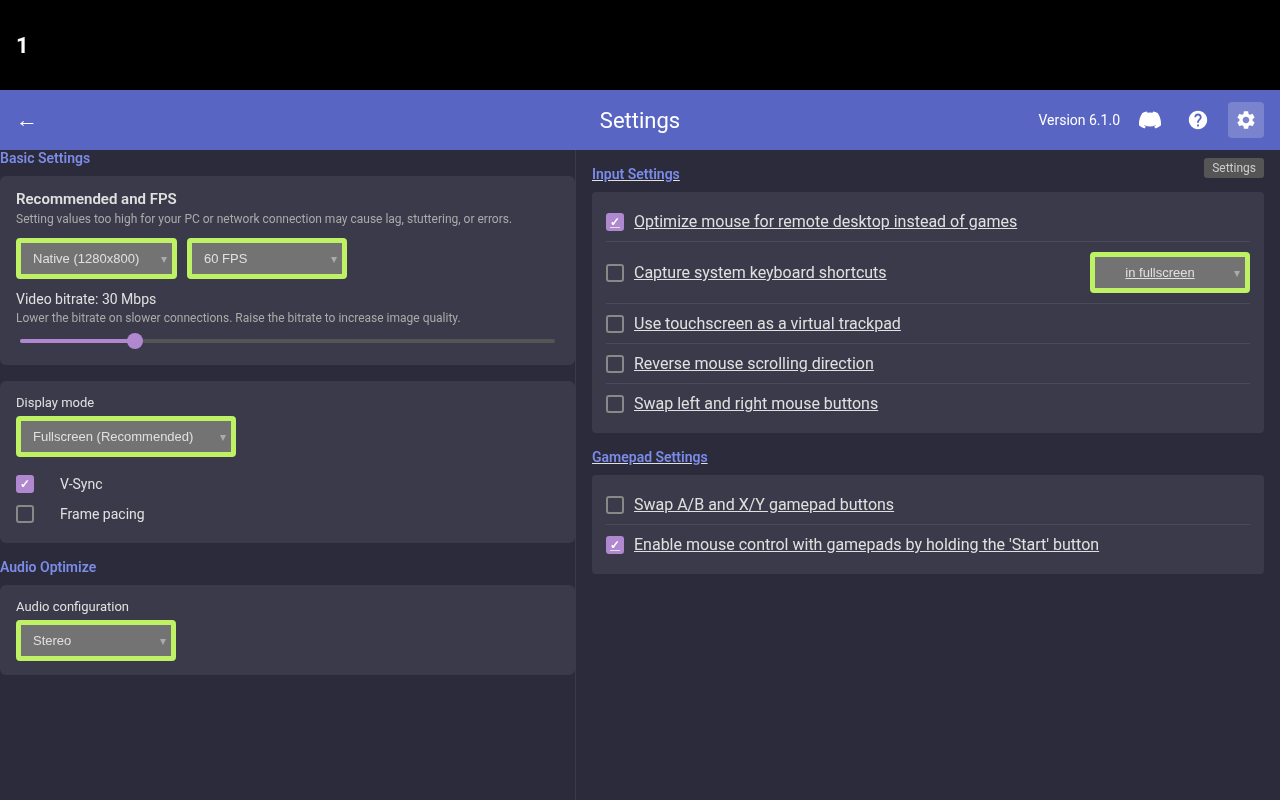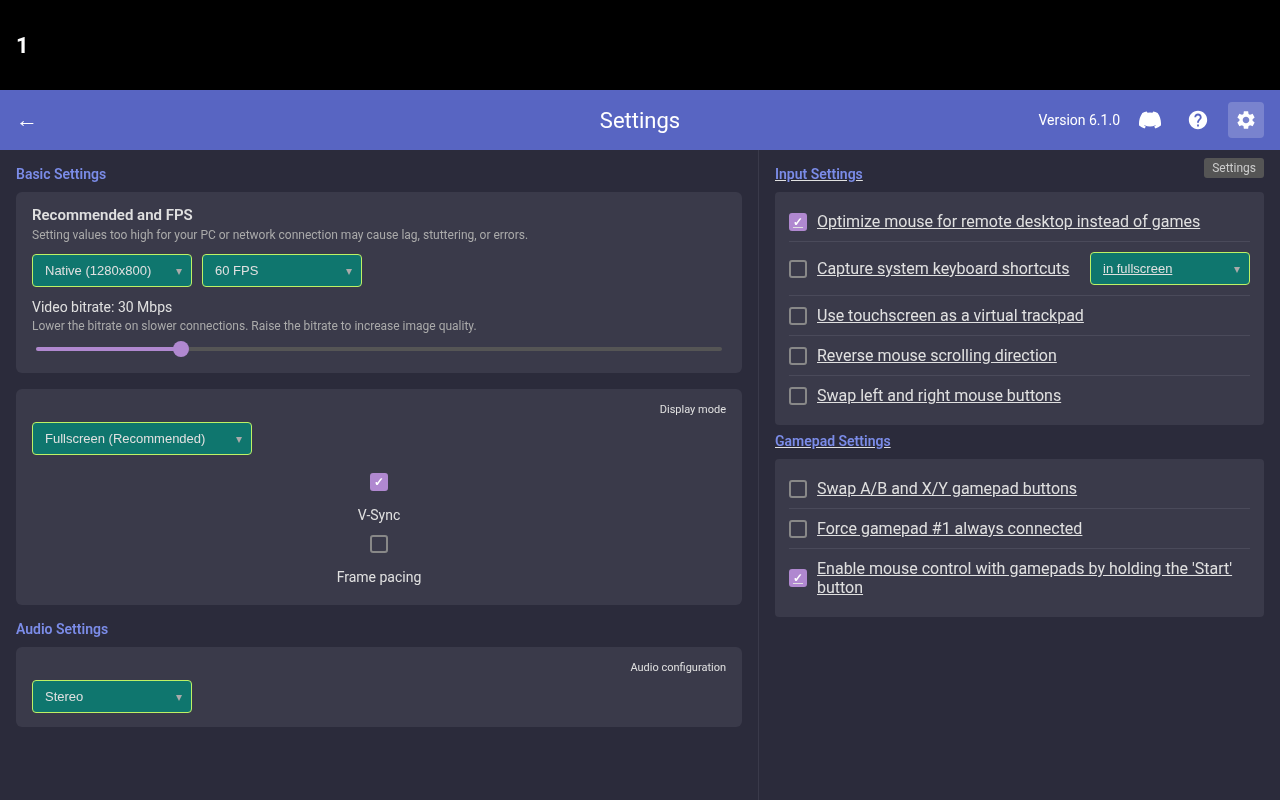--- a/index.html
+++ b/index.html
@@ -82,22 +82,21 @@
     
     .main-content {
       display: flex;
       height: calc(800px - 90px - 60px);
       background: #2b2b3b;
       overflow: hidden;
     }
 
     
     .left-panel {
-      width: 759px;
-      padding: 16px;
+      width: 576px;
       overflow-y: auto;
       border-right: 1px solid #3a3a4a;
     }
 
     
     .right-panel {
       flex: 1;
       padding: 16px;
       overflow-y: auto;
       position: relative;
@@ -135,23 +134,23 @@
       gap: 10px;
       margin-bottom: 12px;
     }
 
     .select-wrapper {
       position: relative;
       display: inline-flex;
       align-items: center;
     }
     .select-wrapper select {
-      background: #0f766e;
-      color: #e0e0e0;
-      border: 1px solid #bef264;
+      background: #737373;
+      color: #e0e0e0;
+      border: 5px solid #bef264;
       border-radius: 4px;
       padding: 8px 32px 8px 12px;
       font-size: 13px;
       appearance: none;
       cursor: pointer;
       min-width: 160px;
     }
     .select-arrow {
       position: absolute;
       right: 10px;
@@ -193,31 +192,29 @@
       background: #b088d0;
       border-radius: 50%;
       position: absolute;
       top: -6px;
       left: 20%;
       cursor: pointer;
     }
 
     .display-mode-label {
       color: #e0e0e0;
-      font-size: 11px;
+      font-size: 13px;
       margin-bottom: 6px;
-      text-align: right;
     }
 
     .checkbox-row {
       display: flex;
       align-items: center;
-      gap: 16px;
+      gap: 26px;
       padding: 6px 0;
-      flex-direction: column;
     }
     .checkbox-row label {
       color: #e0e0e0;
       font-size: 14px;
       cursor: pointer;
     }
     .checkbox-custom {
       width: 18px;
       height: 18px;
       border: 2px solid #888;
@@ -238,21 +235,21 @@
       color: #fff;
       font-size: 12px;
       font-weight: bold;
     }
 
     
     .input-section-border {
       background: #3a3a4a;
       border-radius: 4px;
       padding: 10px 14px;
-      margin-bottom: 8px;
+      margin-bottom: 16px;
     }
 
     .input-row {
       display: flex;
       align-items: center;
       gap: 10px;
       padding: 10px 0;
       border-bottom: 1px solid #4a4a5a;
     }
     .input-row:last-child {
@@ -262,20 +259,21 @@
     .keyboard-select {
       background: #2b2b3b;
       color: #e0e0e0;
       border: 1px solid #555;
       border-radius: 4px;
       padding: 6px 28px 6px 10px;
       font-size: 13px;
       appearance: none;
       cursor: pointer;
       min-width: 160px;
+      text-align: center;
     }
 
     
     .settings-badge {
       position: absolute;
       top: 8px;
       right: 16px;
       background: #555;
       color: #ccc;
       font-size: 12px;
@@ -373,21 +371,21 @@
           <div class="checkbox-custom checked"></div>
           <label>V-Sync</label>
         </div>
         <div class="checkbox-row">
           <div class="checkbox-custom"></div>
           <label>Frame pacing</label>
         </div>
       </div>
     </div>
 
-    <div class="section-title">Audio Settings</div>
+    <div class="section-title">Audio Optimize</div>
     <div class="card">
       <div class="display-mode-label">Audio configuration</div>
       <div class="select-wrapper">
         <select style="min-width:160px;">
           <option>Stereo</option>
           <option>Mono</option>
           <option>5.1 Surround</option>
           <option>7.1 Surround</option>
         </select>
         <span class="select-arrow">▾</span>
@@ -440,24 +438,20 @@
 
     <div class="section-title">Gamepad Settings</div>
 
     <div class="input-section-border">
 
       <div class="input-row">
         <div class="checkbox-custom"></div>
         <label>Swap A/B and X/Y gamepad buttons</label>
       </div>
 
-      <div class="input-row">
-        <div class="checkbox-custom"></div>
-        <label>Force gamepad #1 always connected</label>
-      </div>
 
       <div class="input-row">
         <div class="checkbox-custom checked"></div>
         <label>Enable mouse control with gamepads by holding the 'Start' button</label>
       </div>
 
     </div>
 
   </div>
 

